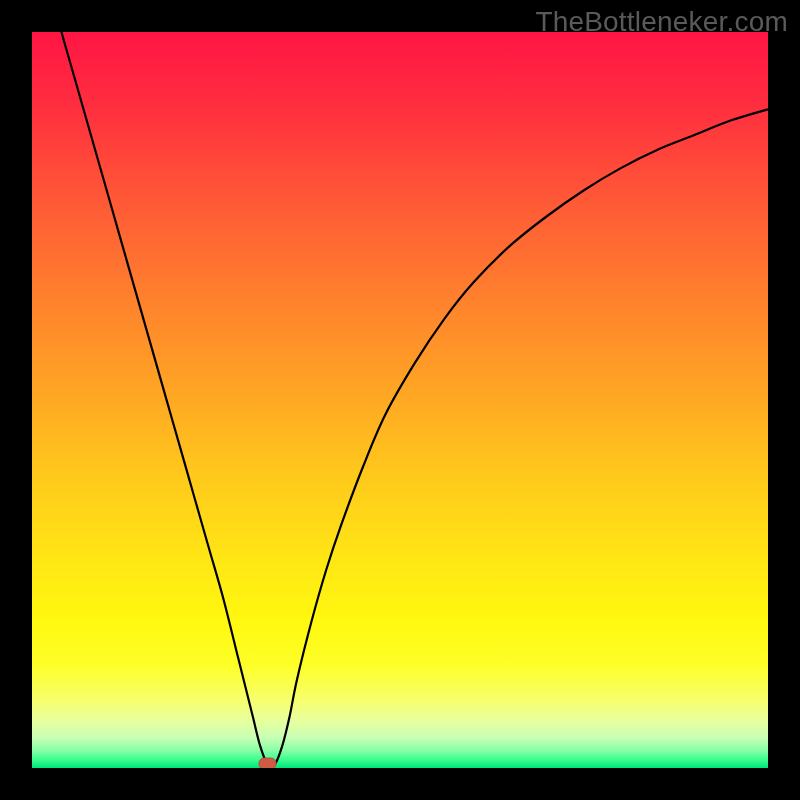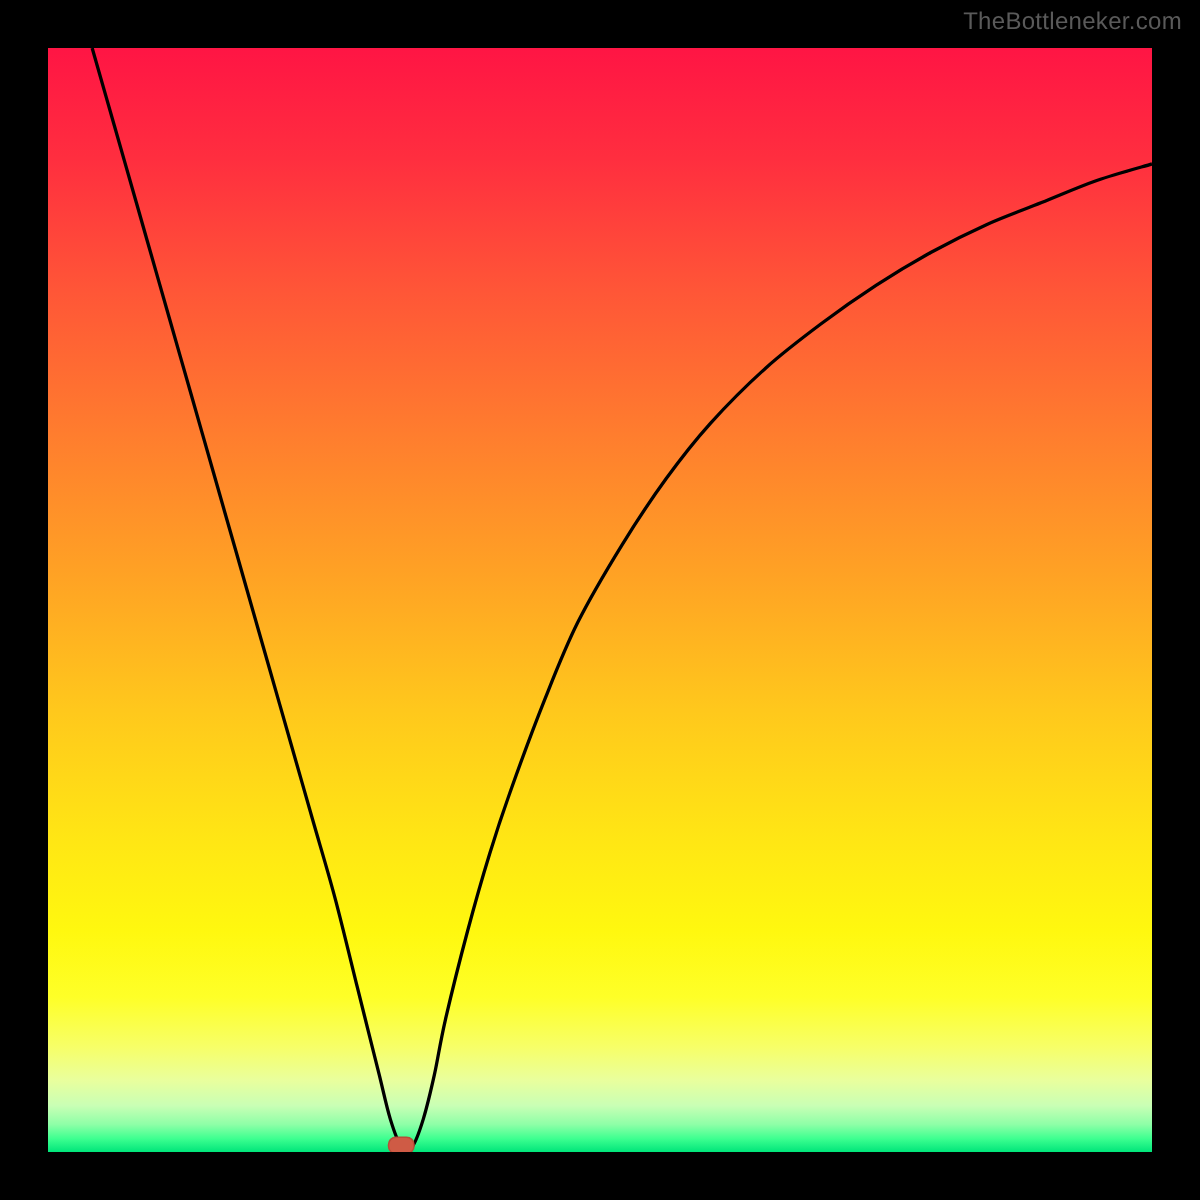--- a/index.html
+++ b/index.html
@@ -15,21 +15,21 @@
     position: relative;
     width: 800px;
     height: 800px;
     background: #000;
   }
   .watermark {
     position: absolute;
     top: 6px;
     right: 12px;
     color: #5a5a5a;
-    font-size: 16px;
+    font-size: 28px;
     font-weight: 400;
     letter-spacing: 0.2px;
     z-index: 5;
     user-select: none;
     text-align: center;
   }
   .plot-area {
     position: absolute;
     left: 32px;
     top: 32px;

